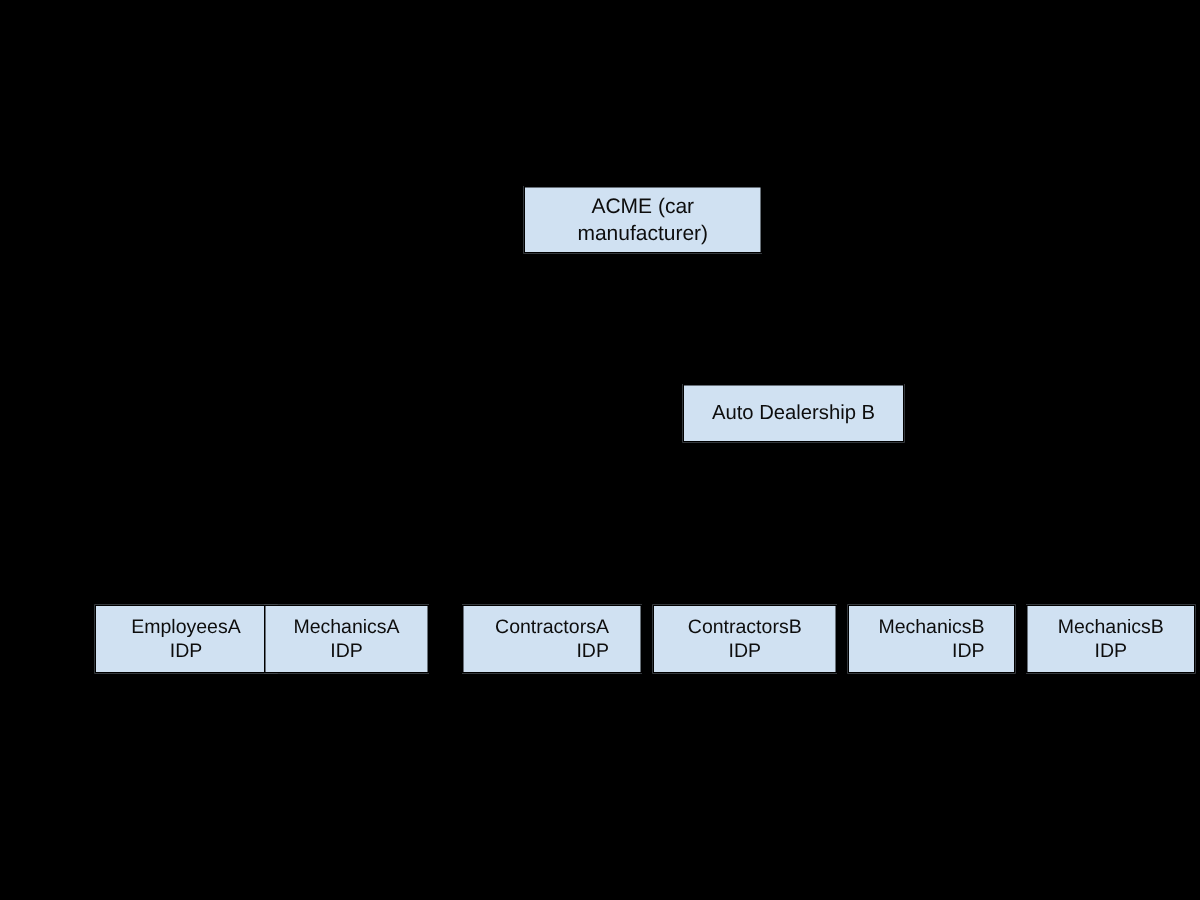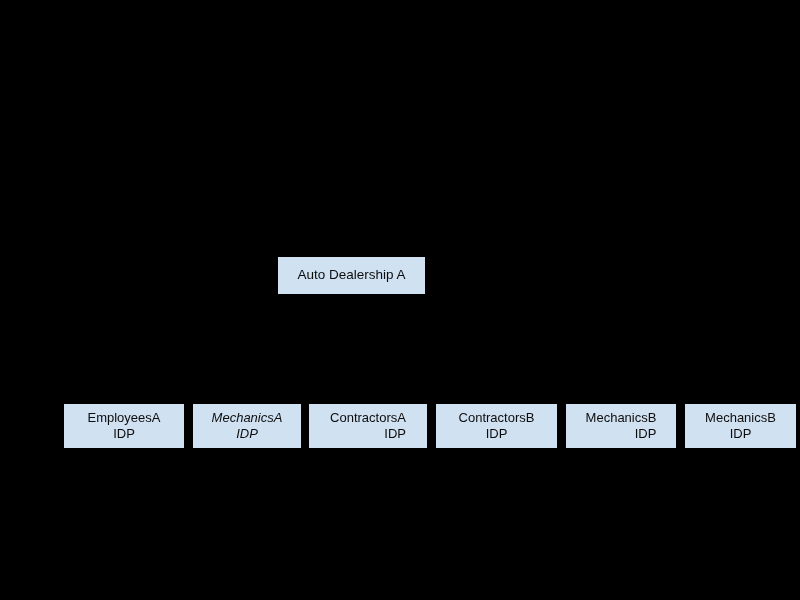--- a/index.html
+++ b/index.html
@@ -64,26 +64,28 @@
   <div class="connector" style="left:124px; top:337px; width:2px; height:66px;"></div>
   <div class="connector" style="left:247px; top:337px; width:2px; height:66px;"></div>
   <div class="connector" style="left:368px; top:337px; width:2px; height:66px;"></div>
 
   <div class="connector" style="left:528px; top:295px; width:2px; height:42px;"></div>
   <div class="connector" style="left:496px; top:337px; width:245px; height:2px;"></div>
   <div class="connector" style="left:496px; top:337px; width:2px; height:66px;"></div>
   <div class="connector" style="left:620px; top:337px; width:2px; height:66px;"></div>
   <div class="connector" style="left:739px; top:337px; width:2px; height:66px;"></div>
 
+  <div class="node node-root" style="left:349px; top:124px; width:159px; height:45px;">ACME (car
+manufacturer)</div>
 
-  <div class="node node-tier2" style="left:277px; top:256px; width:149px; height:39px;">Auto Dealership A</div>
+  <div class="node node-tier2" style="left:455px; top:256px; width:148px; height:39px;">Auto Dealership B</div>
 
   <div class="node node-leaf" style="left:63px; top:403px; width:122px; height:46px;">EmployeesA
 IDP</div>
-  <div class="node node-leaf" style="left:192px; top:403px; width:110px; height:46px;font-style:italic;">MechanicsA
+  <div class="node node-leaf" style="left:176px; top:403px; width:110px; height:46px;">MechanicsA
 IDP</div>
   <div class="node node-leaf" style="left:308px; top:403px; width:120px; height:46px;text-align:right;">ContractorsA
 IDP</div>
   <div class="node node-leaf" style="left:435px; top:403px; width:123px; height:46px;">ContractorsB
 IDP</div>
   <div class="node node-leaf" style="left:565px; top:403px; width:112px; height:46px;text-align:right;">MechanicsB
 IDP</div>
   <div class="node node-leaf" style="left:684px; top:403px; width:113px; height:46px;">MechanicsB
 IDP</div>
 

